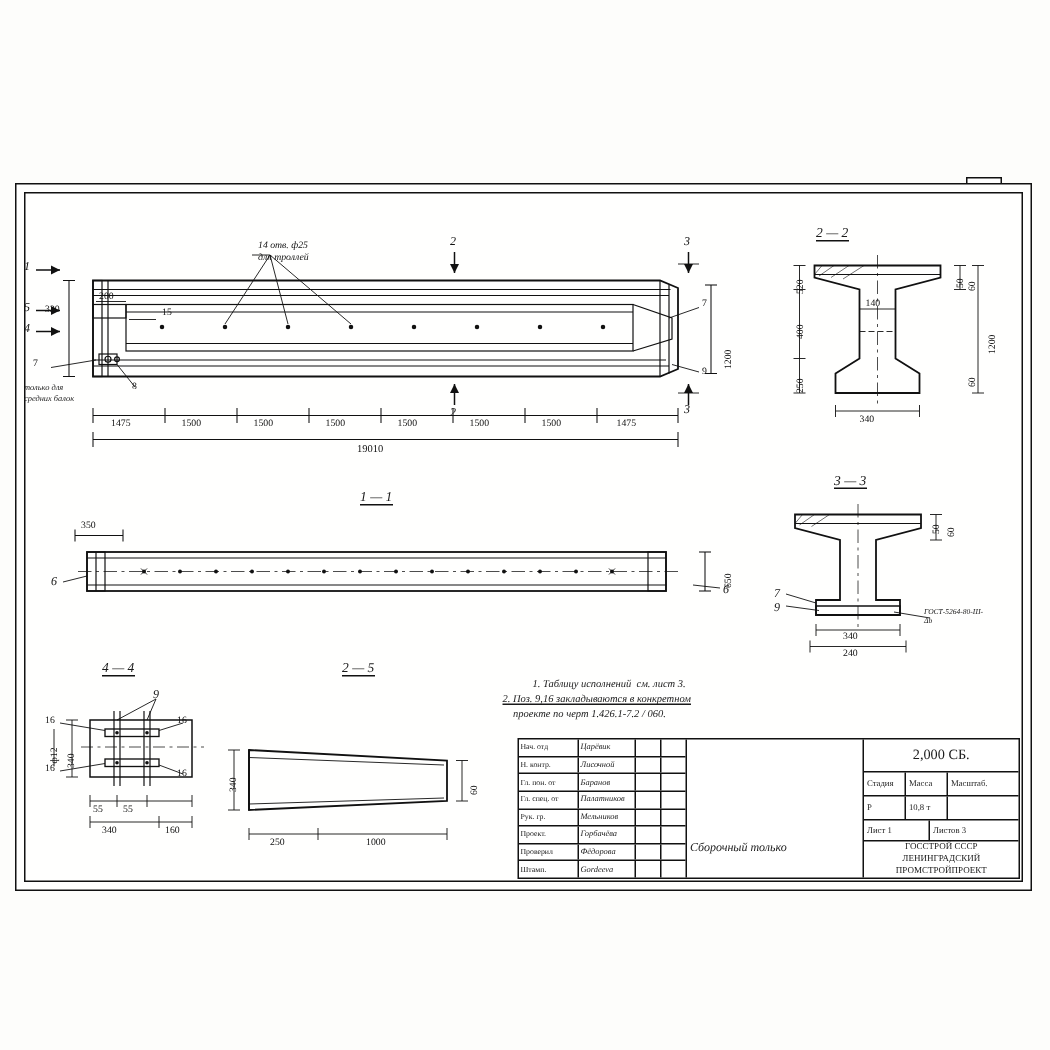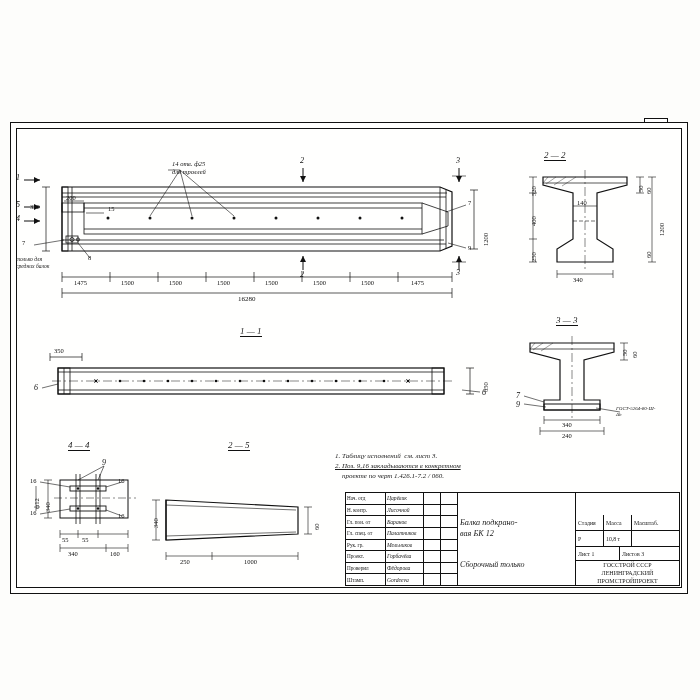--- a/index.html
+++ b/index.html
@@ -417,21 +417,21 @@
 средних балок</div>
 
   <div class="lbl" style="left:74px; top:279px;">1475</div>
   <div class="lbl" style="left:121px; top:279px;">1500</div>
   <div class="lbl" style="left:169px; top:279px;">1500</div>
   <div class="lbl" style="left:217px; top:279px;">1500</div>
   <div class="lbl" style="left:265px; top:279px;">1500</div>
   <div class="lbl" style="left:313px; top:279px;">1500</div>
   <div class="lbl" style="left:361px; top:279px;">1500</div>
   <div class="lbl" style="left:411px; top:279px;">1475</div>
-  <div class="lbl t7" style="left:238px; top:295px;">16280</div>
+  <div class="lbl t7" style="left:238px; top:295px;">19010</div>
 
   <div class="viewtitle" style="left:240px; top:326px;">1 — 1</div>
   <div class="lbl" style="left:54px; top:347px;">350</div>
   <div class="lbl rot" style="left:482px; top:392px;">650</div>
   <div class="lbl it t8" style="left:34px; top:383px;">6</div>
   <div class="lbl it t8" style="left:482px; top:388px;">6</div>
 
   <div class="viewtitle" style="left:544px; top:150px;">2 — 2</div>
   <div class="lbl rot" style="left:530px; top:196px;">520</div>
   <div class="lbl rot" style="left:530px; top:226px;">400</div>
@@ -465,21 +465,21 @@
   <div class="lbl" style="left:110px; top:550px;">160</div>
   <div class="lbl rot" style="left:44px; top:512px;">340</div>
   <div class="lbl rot" style="left:33px; top:509px;">ф12</div>
 
   <div class="viewtitle" style="left:228px; top:440px;">2 — 5</div>
   <div class="lbl rot" style="left:152px; top:528px;">340</div>
   <div class="lbl" style="left:180px; top:558px;">250</div>
   <div class="lbl" style="left:244px; top:558px;">1000</div>
   <div class="lbl rot" style="left:313px; top:530px;">60</div>
 
-  <div class="mono-note" style="left:335px; top:452px;">1. Таблицу исполнений  см. лист 3.</div>
+  <div class="mono-note" style="left:355px; top:452px;">1. Таблицу исполнений  см. лист 3.</div>
   <div class="mono-note" style="left:335px; top:462px;text-decoration:underline;">2. Поз. 9,16 закладываются в конкретном</div>
   <div class="mono-note" style="left:335px; top:472px;">    проекте по черт 1.426.1-7.2 / 060.</div>
 
   <div class="stamp">
 
     <div class="stamp-col-a">
       <div class="srow">
         <div class="sc1">Нач. отд</div>
         <div class="sc2">Царёвик</div>
         <div class="sc3"></div>
@@ -523,26 +523,25 @@
       </div>
       <div class="srow">
         <div class="sc1">Штамп.</div>
         <div class="sc2">Gordeeva</div>
         <div class="sc3"></div>
         <div class="sc4"></div>
       </div>
     </div>
 
     <div class="stamp-col-b">
-      <div class="bigname" style="white-space:pre-line;">Балка  подкрано-
-вая   БК 12</div>
       <div class="bigname" style="top:66px; font-size:8px;">Сборочный    только</div>
     </div>
 
     <div class="stamp-col-c">
+      <div class="stitle-top">2,000 СБ.</div>
       <div class="stamp-right-rows">
         <div class="rr" style="height:16px;">
           <div class="rcell" style="width:28px; border-right:0.7px solid #111;">Стадия</div>
           <div class="rcell" style="width:28px; border-right:0.7px solid #111;">Масса</div>
           <div class="rcell" style="flex:1;">Масштаб.</div>
         </div>
         <div class="rr" style="height:16px;">
           <div class="rcell" style="width:28px; border-right:0.7px solid #111;">Р</div>
           <div class="rcell" style="width:28px; border-right:0.7px solid #111;">10,8 т</div>
           <div class="rcell" style="flex:1;"></div>

